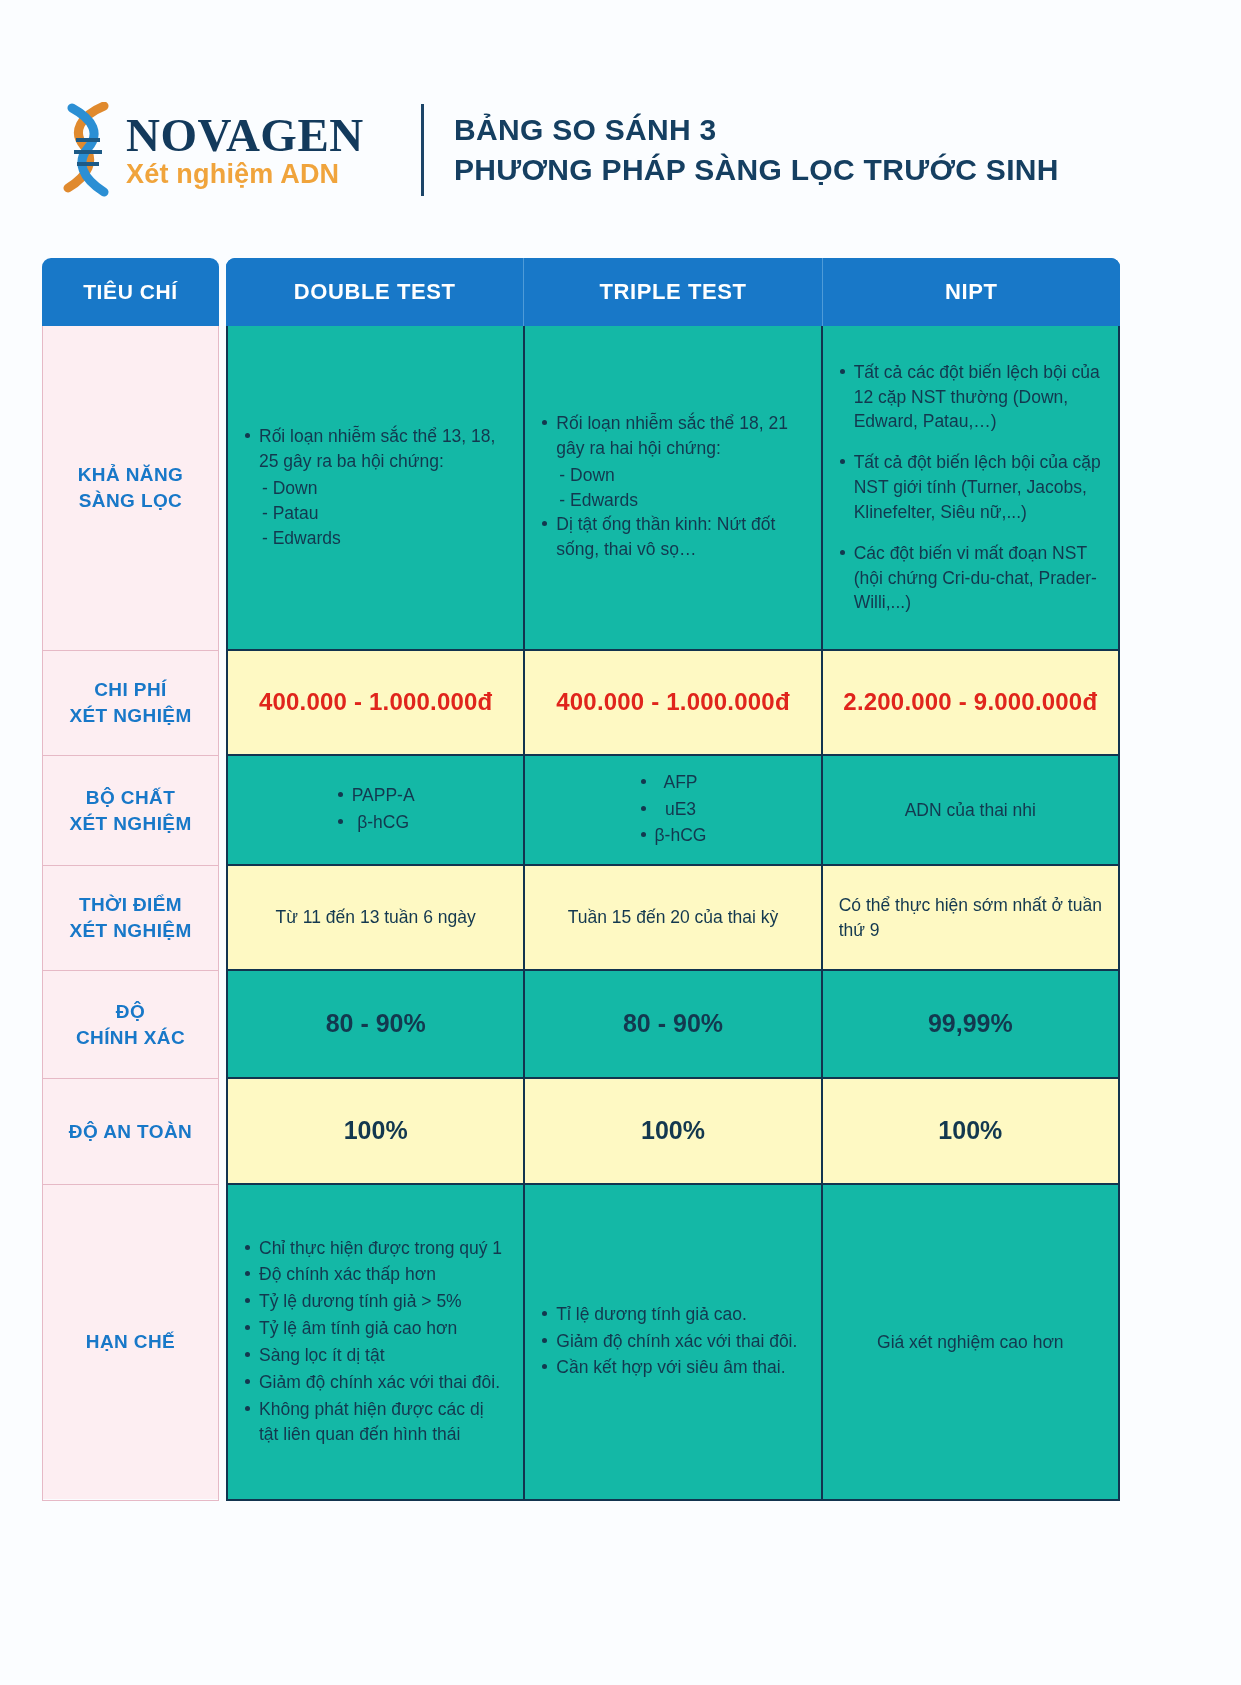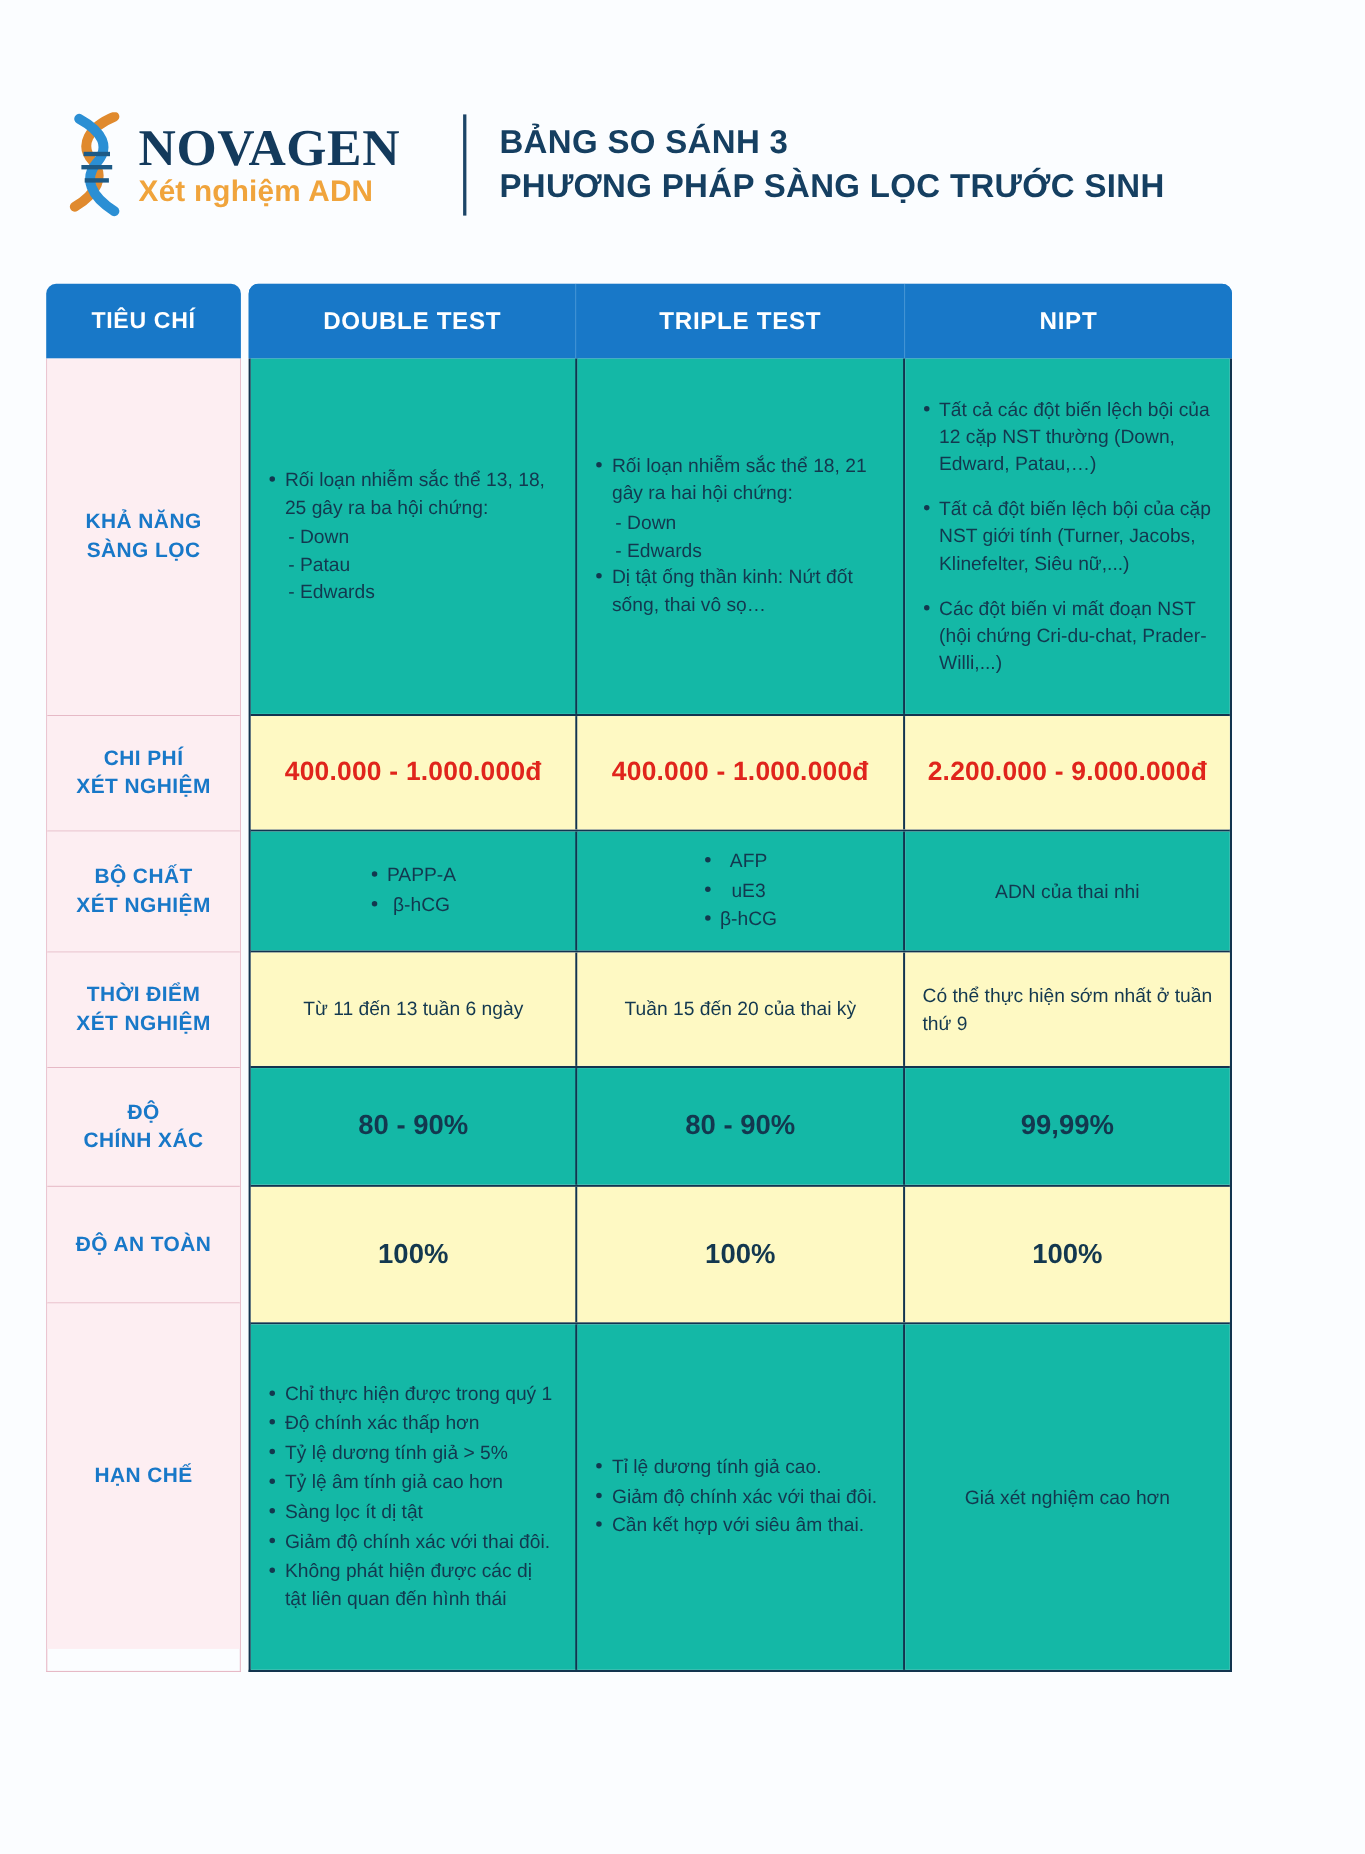--- a/index.html
+++ b/index.html
@@ -373,21 +373,21 @@
           <div class="bignum">80 - 90%</div>
         </div>
         <div class="cell center">
           <div class="bignum">80 - 90%</div>
         </div>
         <div class="cell center">
           <div class="bignum">99,99%</div>
         </div>
       </div>
 
-      <div class="row plain" style="height:125px">
+      <div class="row plain" style="height:106px">
         <div class="cell center">
           <div class="bignum">100%</div>
         </div>
         <div class="cell center">
           <div class="bignum">100%</div>
         </div>
         <div class="cell center">
           <div class="bignum">100%</div>
         </div>
       </div>

